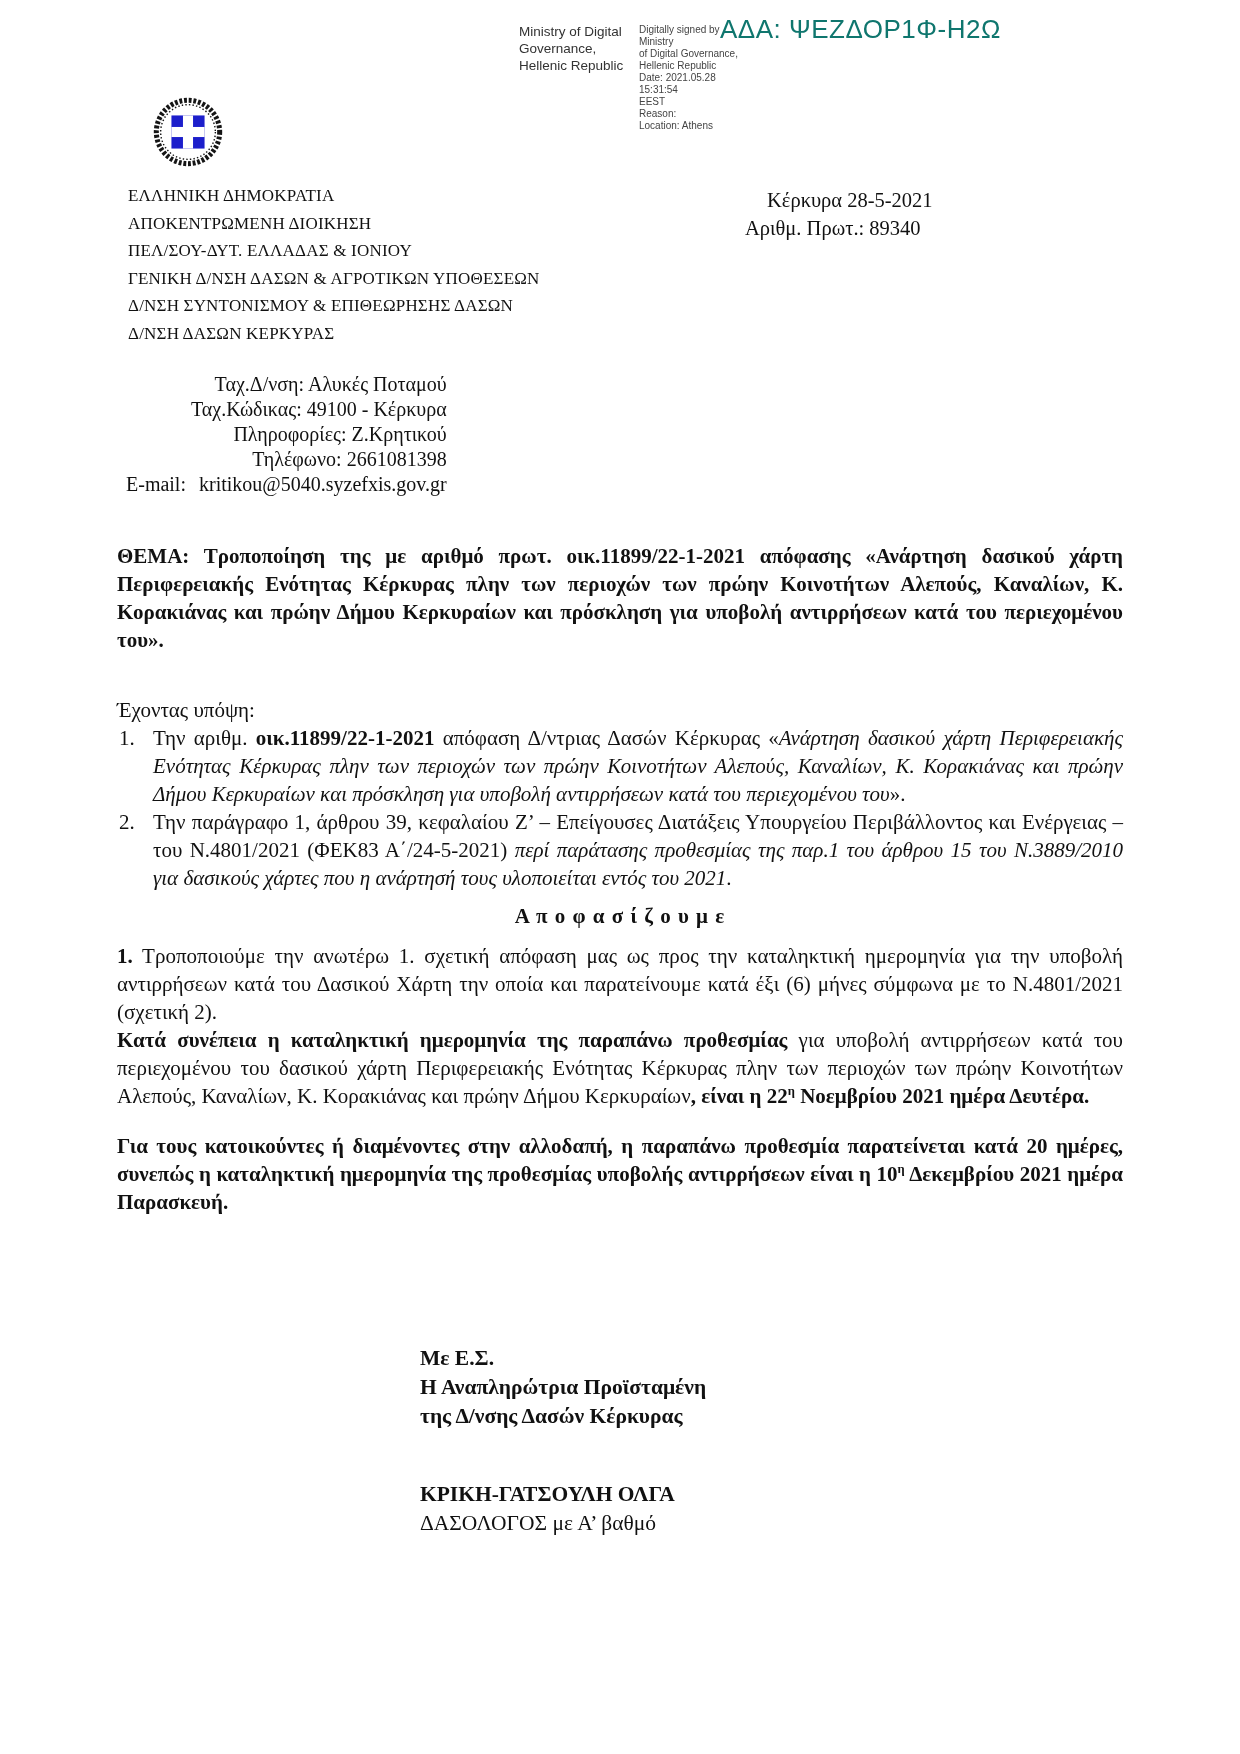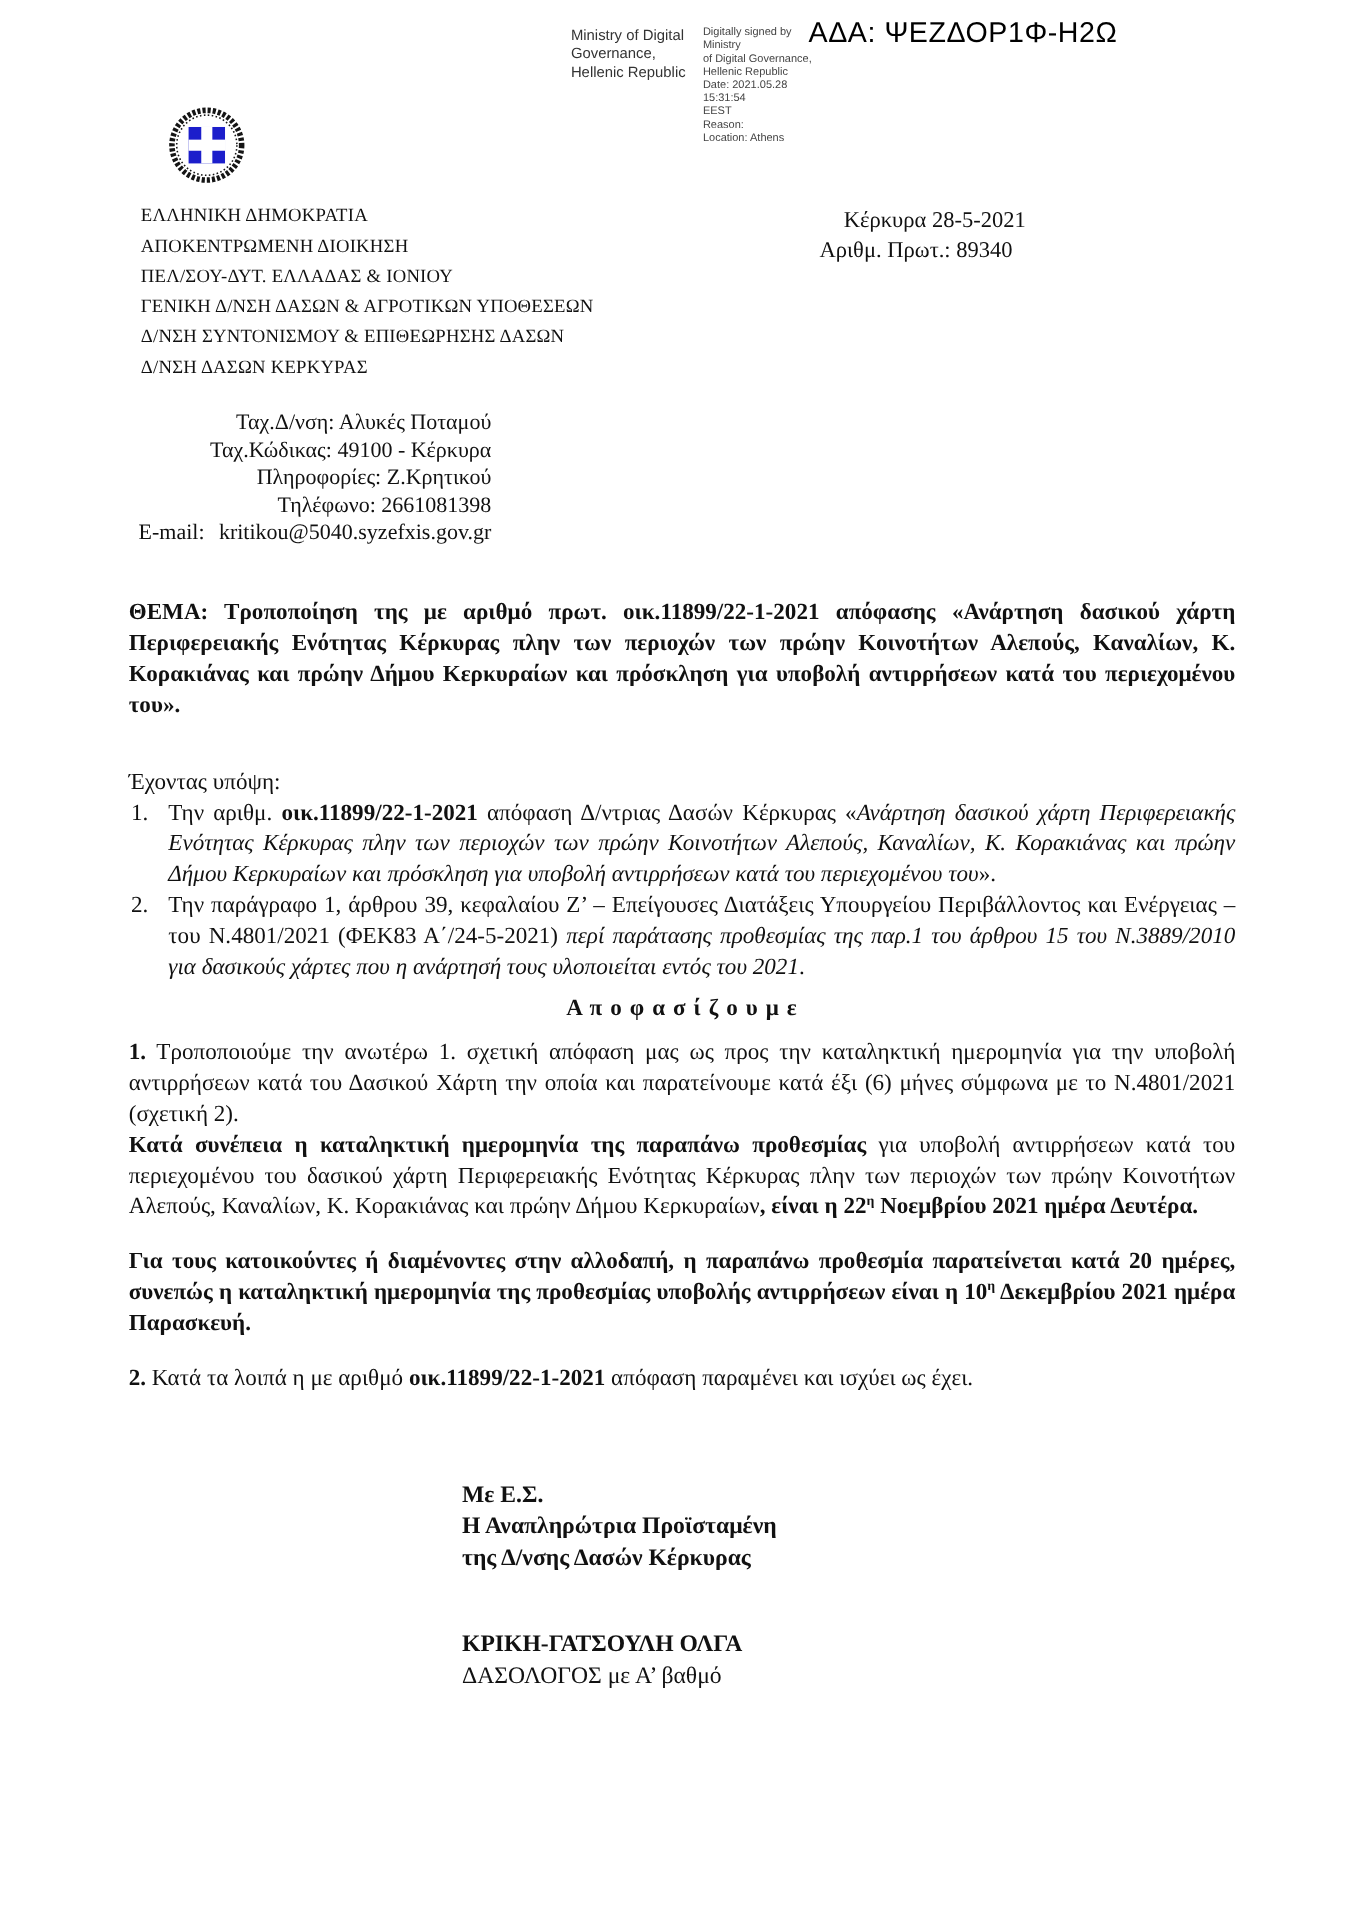--- a/index.html
+++ b/index.html
@@ -7,23 +7,23 @@
     position:relative;
     width:1240px;height:1754px;
     margin:0 auto;
     background:#ffffff;
     font-family:"Liberation Serif", serif;
     color:#111;
     overflow:hidden;
   }
   
   .ada{
-    position:absolute;left:735px;top:14px;
+    position:absolute;left:720px;top:14px;
     font-family:"Liberation Sans", sans-serif;
-    font-size:26px;color:#000000;letter-spacing:0.5px;
+    font-size:26px;color:#0f766e;letter-spacing:0.5px;
   }
   .ds-wrap{position:absolute;left:519px;top:24px;display:flex;gap:10px;}
   .ds-signer{
     font-family:"Liberation Sans", sans-serif;
     font-size:13.5px;line-height:1.25;color:#333;
     white-space:pre-line;width:110px;
   }
   .ds-details{
     font-family:"Liberation Sans", sans-serif;
     font-size:10px;line-height:1.2;color:#444;
@@ -146,21 +146,20 @@
     </div>
 
     <p class="dec-head">Α π ο φ α σ ί ζ ο υ μ ε</p>
 
     <p class="para"><span class="b">1.</span><span> Τροποποιούμε την ανωτέρω 1. σχετική απόφαση μας ως προς την καταληκτική ημερομηνία για την υποβολή αντιρρήσεων κατά του Δασικού Χάρτη την οποία και παρατείνουμε κατά έξι (6) μήνες σύμφωνα με το Ν.4801/2021 (σχετική 2).</span></p>
 
     <p class="para"><span class="b">Κατά συνέπεια η καταληκτική ημερομηνία της παραπάνω προθεσμίας</span><span> για υποβολή αντιρρήσεων κατά του περιεχομένου του δασικού χάρτη Περιφερειακής Ενότητας Κέρκυρας πλην των περιοχών των πρώην Κοινοτήτων Αλεπούς, Καναλίων, Κ. Κορακιάνας και πρώην Δήμου Κερκυραίων</span><span class="b">, είναι η 22</span><sup class="b">η</sup><span class="b"> Νοεμβρίου 2021 ημέρα Δευτέρα.</span></p>
 
     <p class="para gap"><span class="b">Για τους κατοικούντες ή διαμένοντες στην αλλοδαπή, η παραπάνω προθεσμία παρατείνεται κατά 20 ημέρες, συνεπώς η καταληκτική ημερομηνία της προθεσμίας υποβολής αντιρρήσεων είναι η 10</span><sup class="b">η</sup><span class="b"> Δεκεμβρίου 2021 ημέρα Παρασκευή.</span></p>
 
-    <p class="para gap"><span class="b">2.</span><span> Κατά τα λοιπά η με αριθμό </span><span class="b">οικ.11899/22-1-2021</span><span> απόφαση παραμένει και ισχύει ως έχει.</span></p>
 
   </div>
 
   <div class="sig">
     <div class="b">Με Ε.Σ.</div>
     <div class="b">Η Αναπληρώτρια Προϊσταμένη</div>
     <div class="b">της Δ/νσης Δασών Κέρκυρας</div>
     <div class="name-block">
       <div class="b">ΚΡΙΚΗ-ΓΑΤΣΟΥΛΗ ΟΛΓΑ</div>
       <div>ΔΑΣΟΛΟΓΟΣ με Α’ βαθμό</div>

